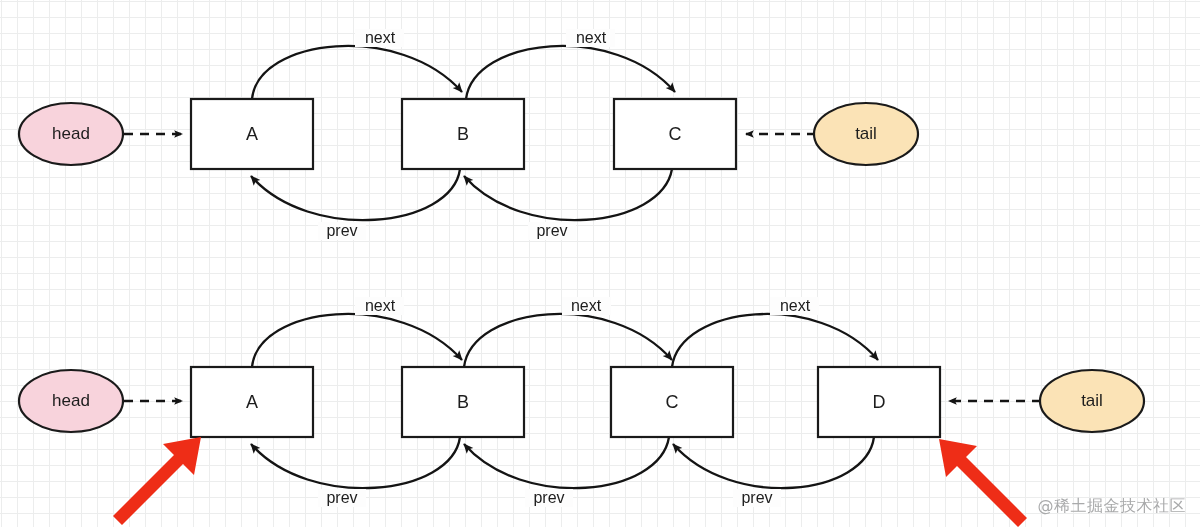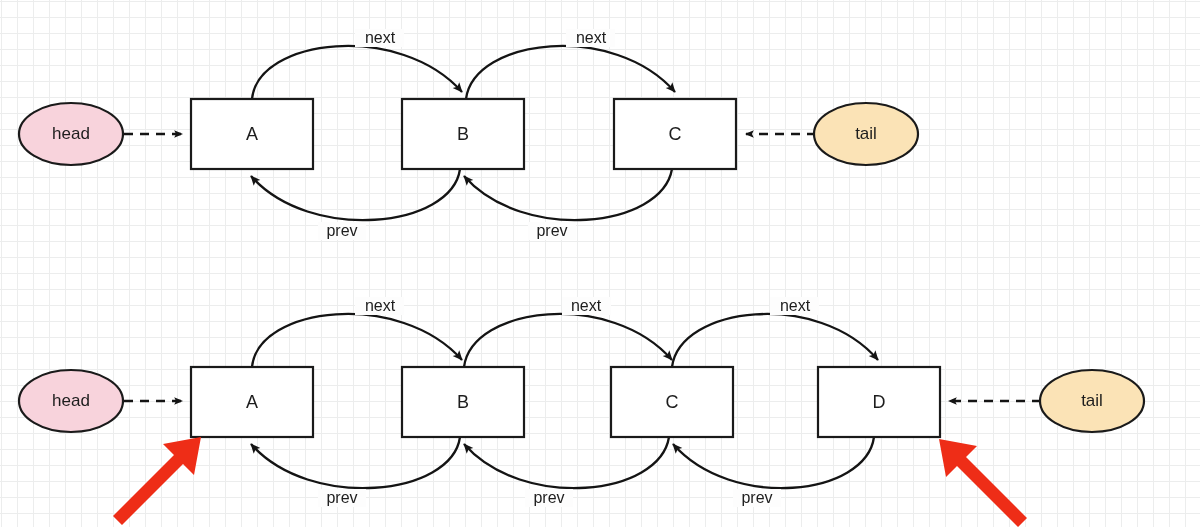--- a/index.html
+++ b/index.html
@@ -212,13 +212,14 @@
       <path d="M 1018 527
                L 957 466
                L 946 477
                L 939 439
                L 977 446
                L 966 457
                L 1027 518 Z"></path>
     </g>
   </svg>
 
+  <div class="watermark">@稀土掘金技术社区</div>
 </div>
 
 </body></html>

